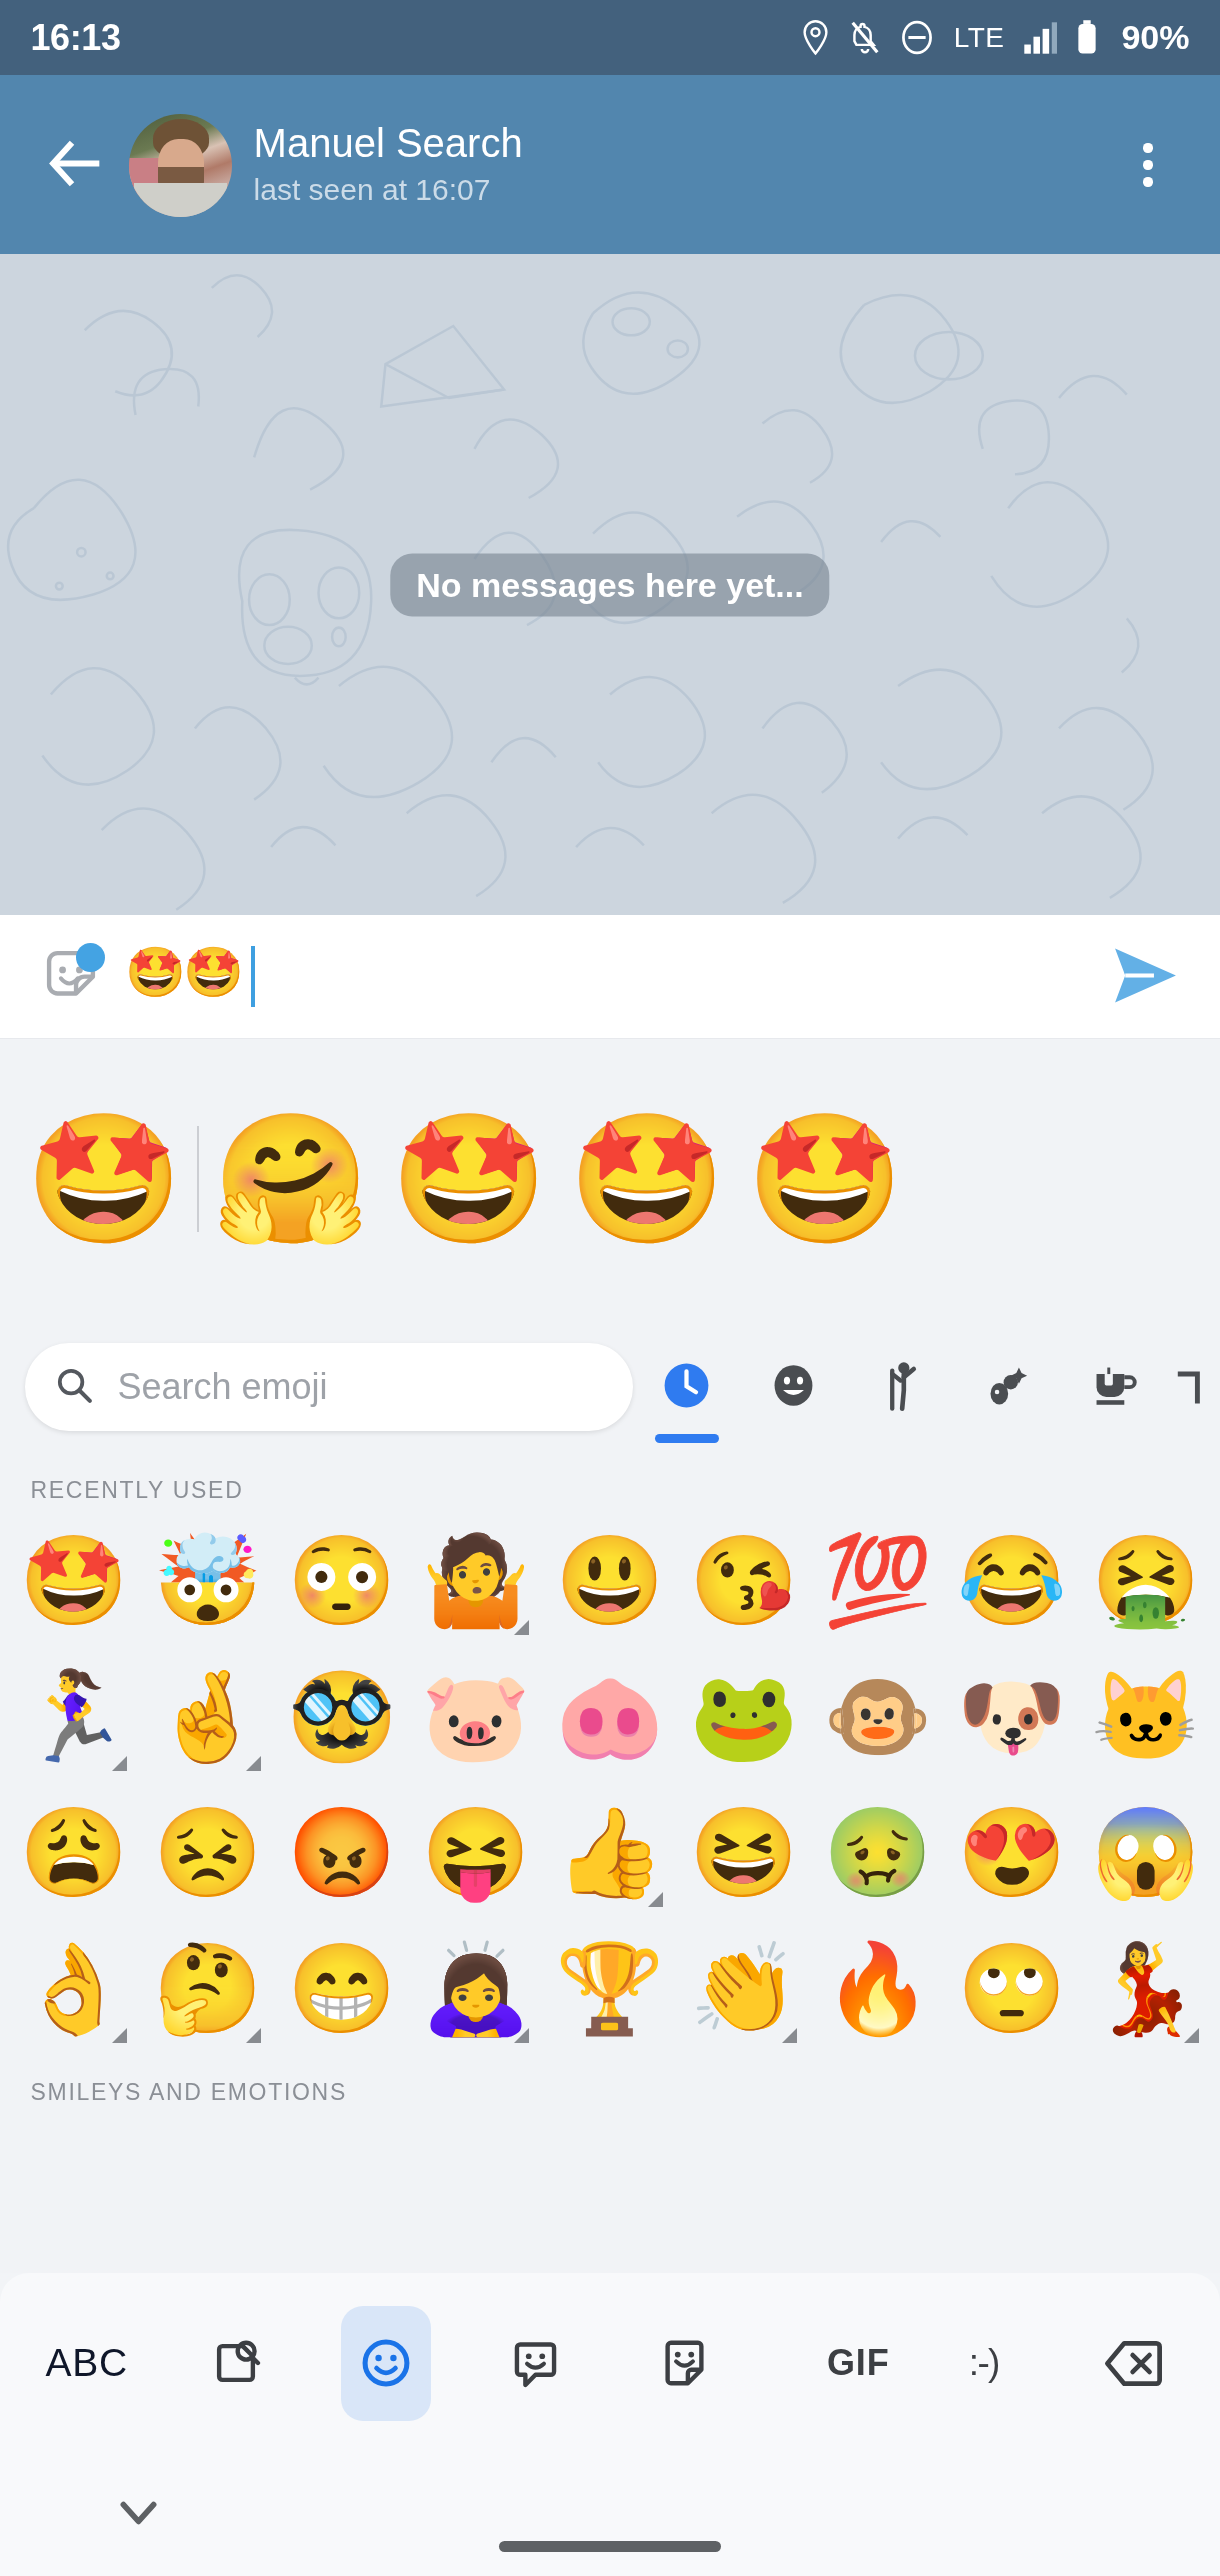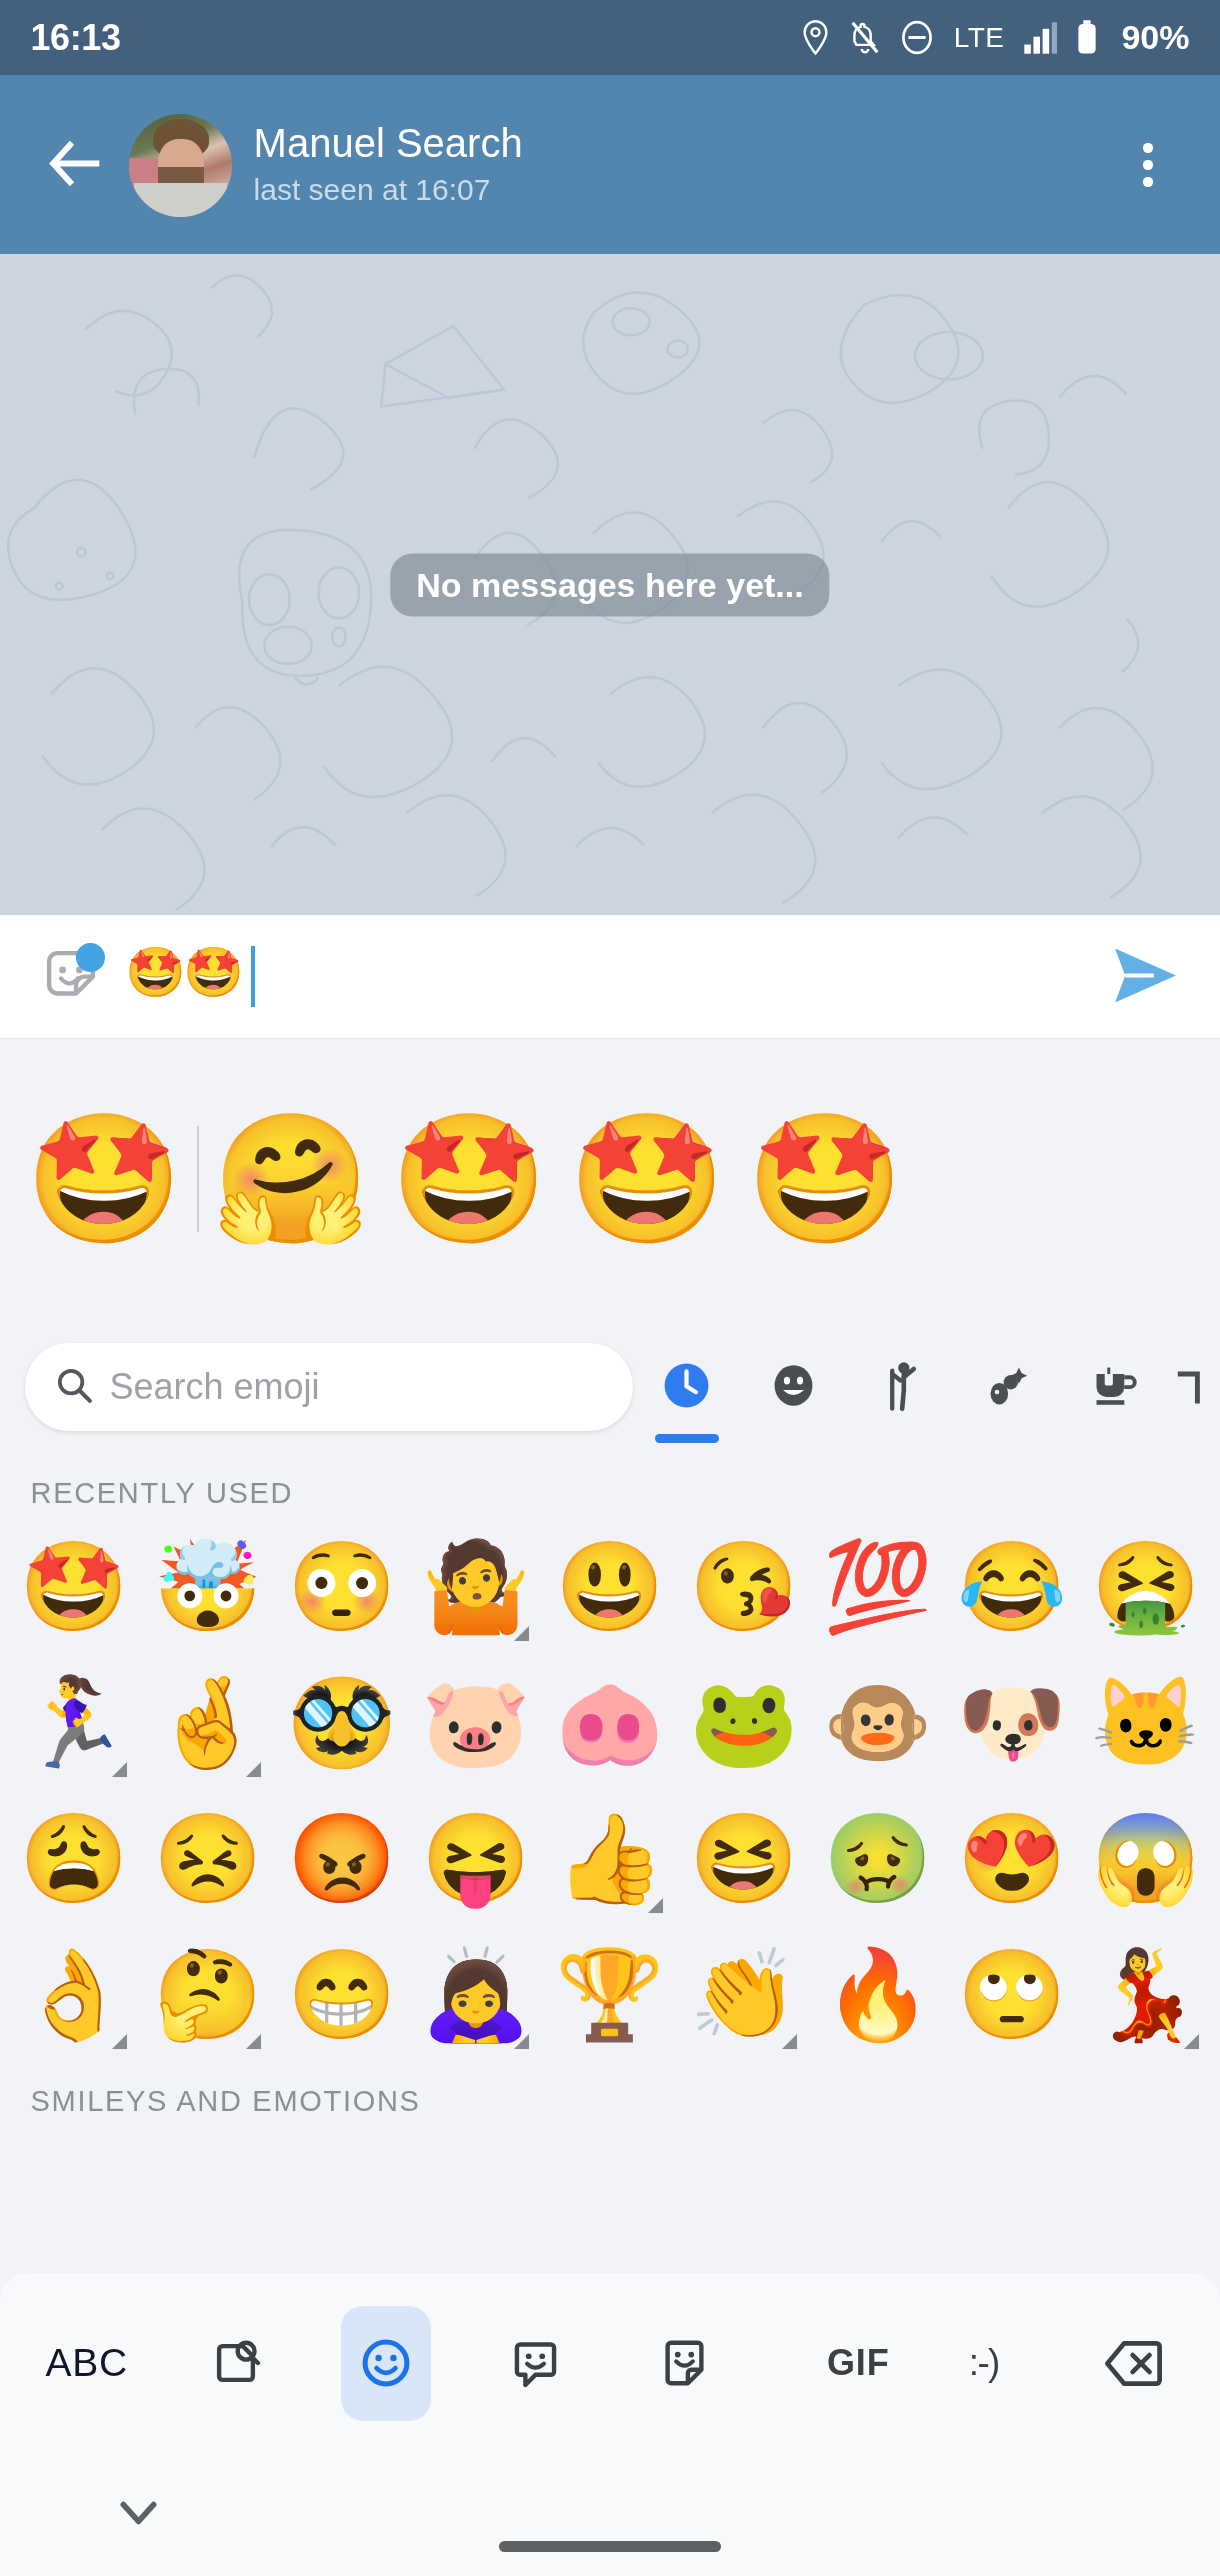--- a/index.html
+++ b/index.html
@@ -83,31 +83,31 @@
   }
   .sugg { width: 178px; flex: 0 0 auto; display: flex; align-items: center; justify-content: center; font-size: 127px; line-height: 1; }
   .sugg-divider { width: 2.5px; height: 106px; background: #ccced3; flex: 0 0 auto; margin: 0 3.4px; }
 
   .search-row { display: flex; align-items: center; height: 136px; padding: 0 0 0 25.4px; }
   .search-box {
     width: 608px; height: 88px; background: #ffffff; border-radius: 44px;
     display: flex; align-items: center; padding: 0 29px; flex: 0 0 auto;
     box-shadow: 0 1.7px 5.1px rgba(0,0,0,0.10);
   }
-  .search-input-text { margin-left: 14px; font-size: 36px; color: #9ea2a8; }
+  .search-input-text { margin-left: 22px; font-size: 36px; color: #9ea2a8; }
   .cat-tabs { display: flex; align-items: center; height: 136px; flex: 1 1 auto; overflow: hidden; }
   .cat-tab {
     width: 107px; height: 136px; flex: 0 0 auto; position: relative;
     display: flex; align-items: center; justify-content: center;
   }
   .cat-tab.partial { width: 34px; justify-content: flex-start; overflow: hidden; }
   .cat-underline { position: absolute; bottom: 12px; left: 50%; transform: translateX(-50%); width: 64px; height: 9.3px; border-radius: 5.1px; background: #2f7bf0; }
 
   .section-head {
-    font-size: 29px; color: #8b8f96; letter-spacing: 1.7px;
+    font-size: 23px; color: #8b8f96; letter-spacing: 1.7px;
     padding: 22px 0 8.5px 30.5px; font-weight: 400;
   }
   .emoji-grid { padding: 0 6.8px; }
   .emoji-row { display: flex; height: 136px; }
   .emoji-cell {
     width: 134px; height: 136px; flex: 0 0 auto; position: relative;
     display: flex; align-items: center; justify-content: center;
     font-size: 88px; line-height: 1;
   }
   .variant-mark {

